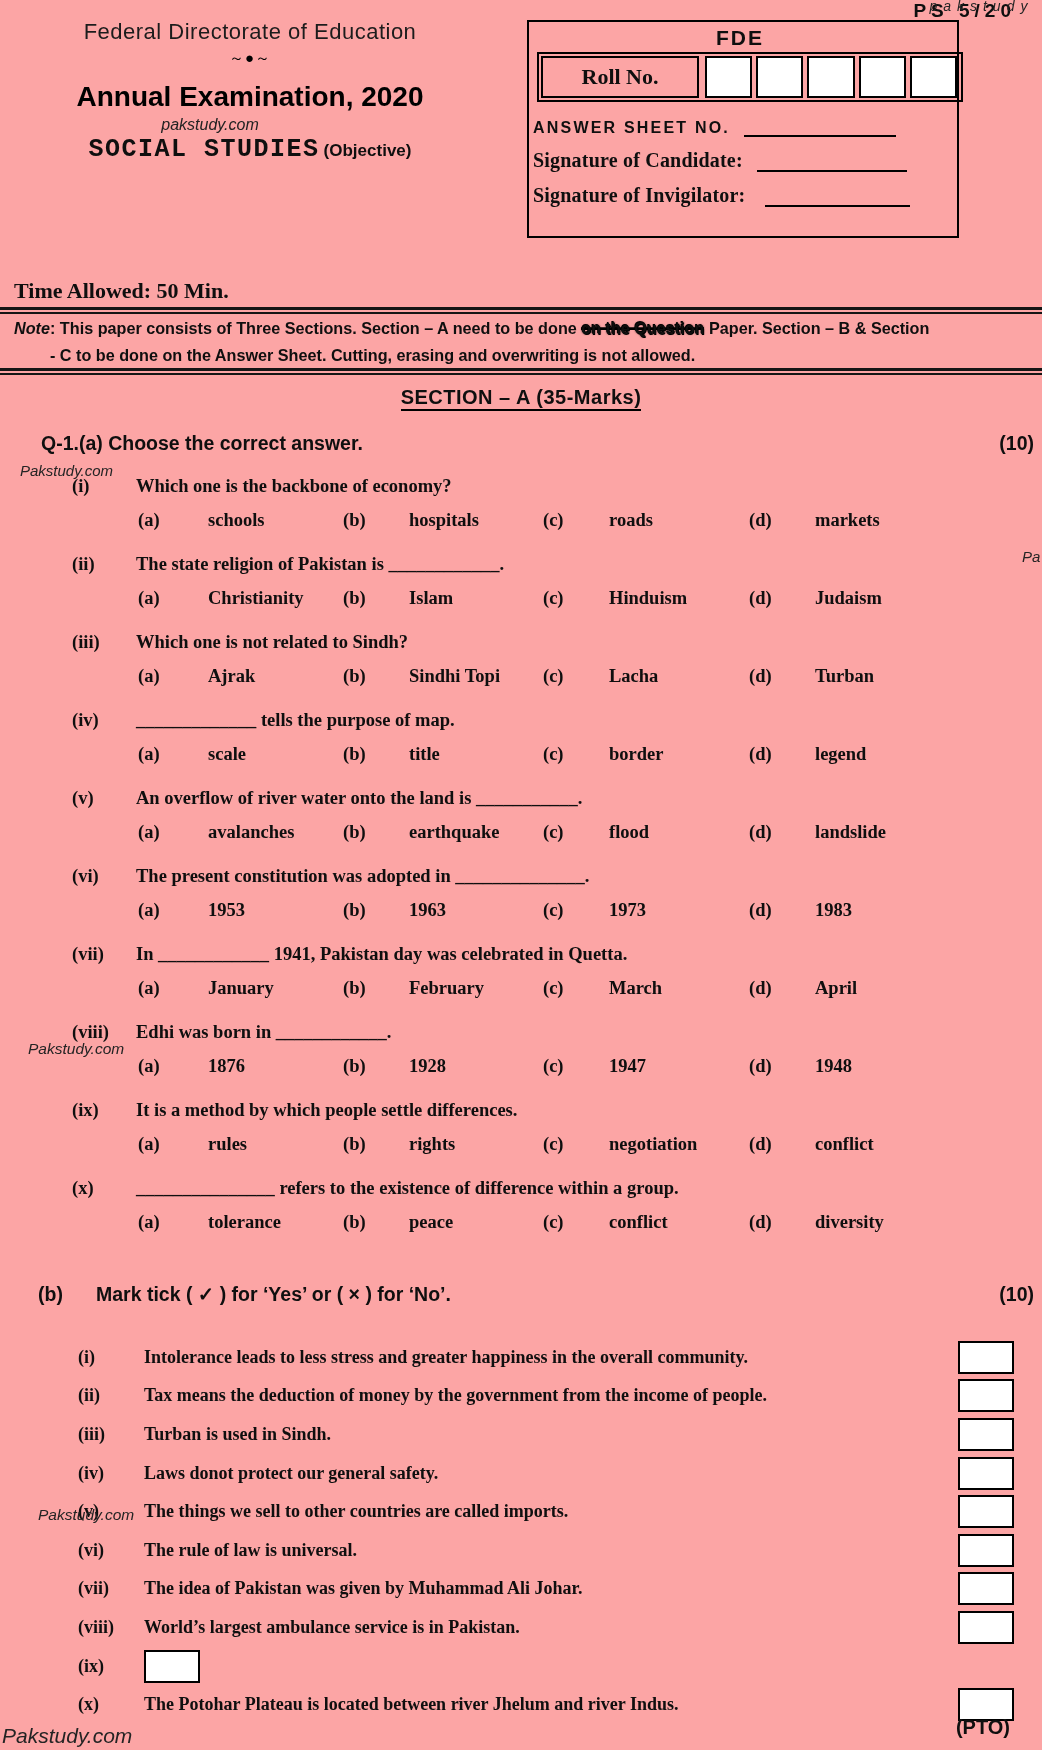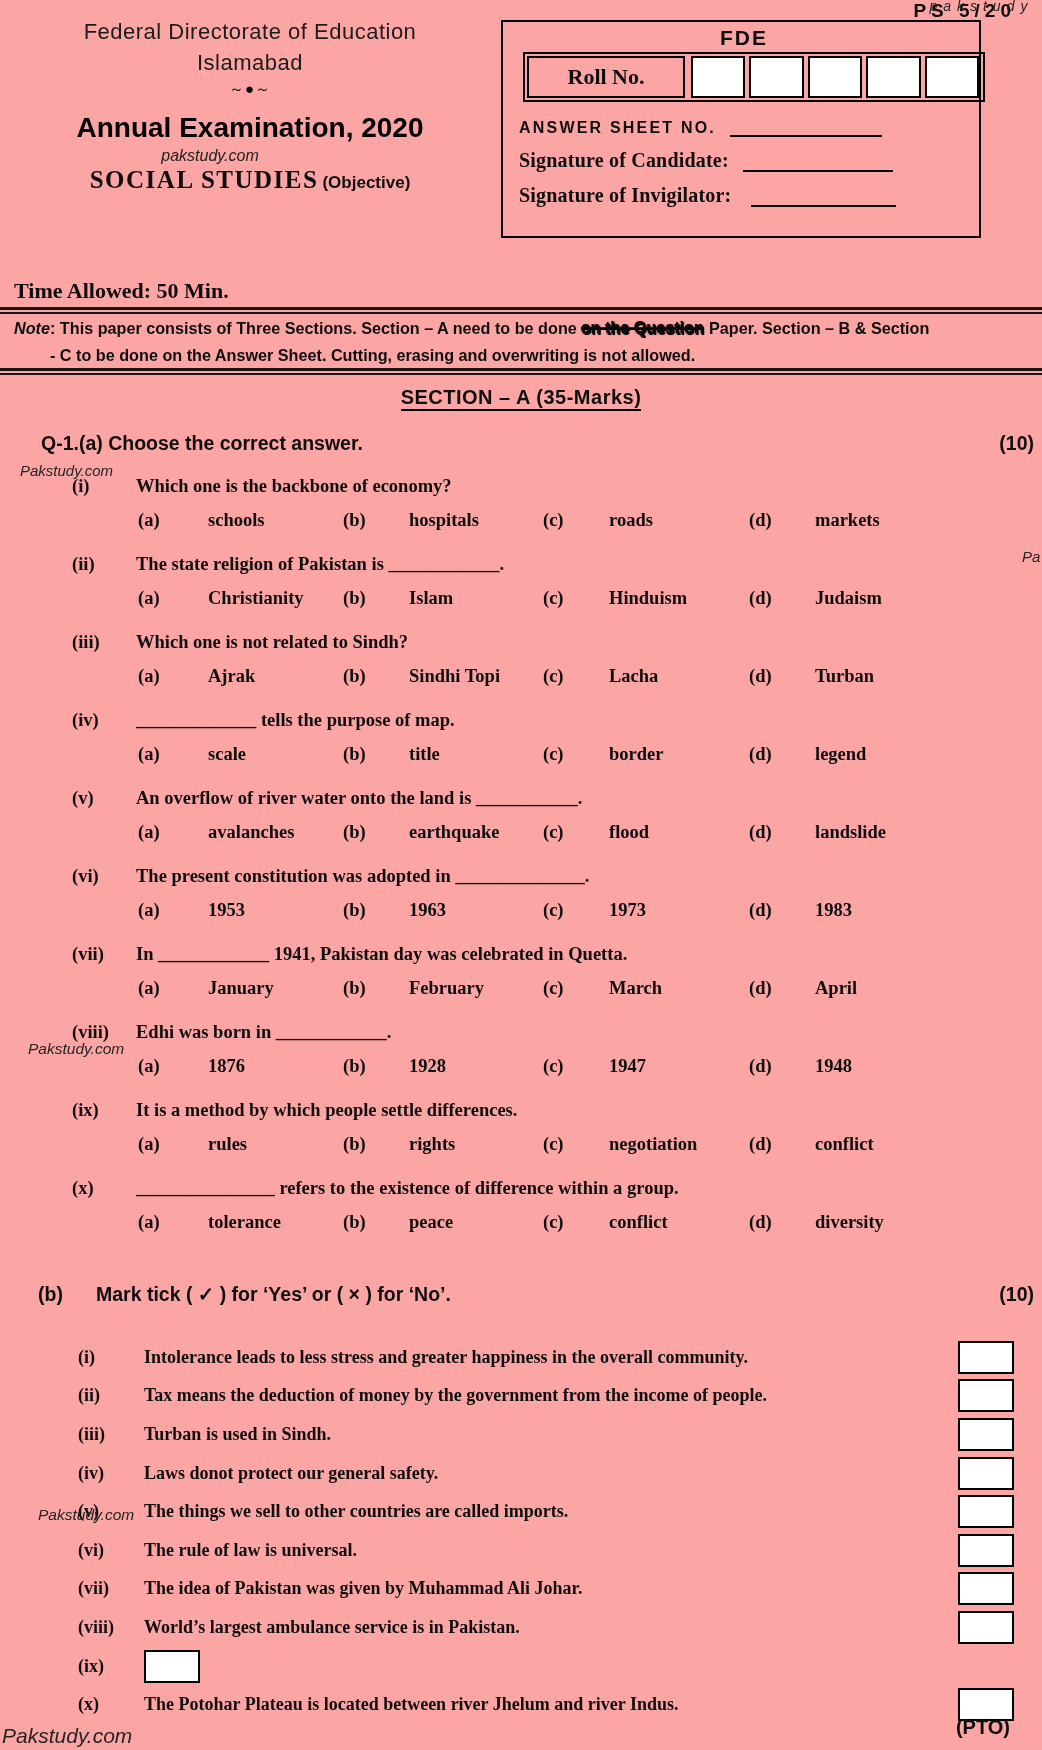--- a/index.html
+++ b/index.html
@@ -6,30 +6,30 @@
   body { margin:0; background:#ddd; }
   .page { position:relative; width:1042px; height:1750px; background:#fca5a5; overflow:hidden; color:#0f0f0f; }
 
   
   .head-left { position:absolute; left:26px; top:16px; width:448px; text-align:center; }
   .org { font-family:"Liberation Sans",sans-serif; font-size:22px; line-height:31px; color:#1c1c1c; letter-spacing:.5px; }
   .ornament { font-size:15px; margin-top:2px; letter-spacing:1px; color:#000; }
   .exam-title { font-family:"Liberation Sans",sans-serif; font-weight:bold; font-size:28px; margin-top:13px; color:#000; }
   .wm-title { font-family:"Liberation Sans",sans-serif; font-style:italic; font-size:16px; margin-top:3px; position:relative; left:-40px; color:#222; }
   .subject-line { margin-top:1px; }
-  .subject { font-family:Liberation Serif, serif; font-weight:bold; font-size:25px; letter-spacing:1.5px; }
+  .subject { font-family:Liberation Mono, monospace; font-weight:bold; font-size:25px; letter-spacing:1.5px; }
   .subject-type { font-family:"Liberation Sans",sans-serif; font-weight:bold; font-size:17px; }
 
   
   .corner { position:absolute; top:0; right:26px; }
   .corner-code { font-family:"Liberation Sans",sans-serif; font-weight:bold; font-size:19px; letter-spacing:5px; }
   .corner-wm { position:absolute; left:16px; top:-2px; font-style:italic; font-family:"Liberation Sans",sans-serif; font-size:14px; letter-spacing:6px; color:#111; }
 
   
-  .info-box { position:absolute; left:501px; top:20px; width:480px; height:218px; border:2.5px solid #000; padding:4px 10px 0 16px; }
+  .info-box { position:absolute; left:527px; top:20px; width:432px; height:218px; border:2.5px solid #000; padding:4px 10px 0 4px; }
   .fde { text-align:center; font-family:"Liberation Sans",sans-serif; font-weight:bold; font-size:21px; letter-spacing:2px; }
   .roll-row { display:flex; height:50px; border:2px solid #000; margin:2px -16px 0 4px; padding:2px; }
   .roll-label { width:158px; border:2px solid #000; display:flex; align-items:center; justify-content:center;
                 font-family:"Liberation Serif",serif; font-weight:bold; font-size:22px; margin-right:4px; flex:none; }
   .roll-cell { flex:1; border:2px solid #000; margin:0 2px; background:#fff; }
   .as-row { display:flex; align-items:flex-end; margin-top:17px; font-family:"Liberation Sans",sans-serif; font-weight:bold; font-size:16px; letter-spacing:2.2px; }
   .blank { border-bottom:2.5px solid #000; height:18px; }
   .as-blank { width:152px; margin-left:14px; }
   .sig-row { display:flex; align-items:flex-end; margin-top:12px; font-family:"Liberation Serif",serif; font-weight:bold; font-size:20px; letter-spacing:.2px; }
   .sig-blank { width:150px; margin-left:14px; }
@@ -84,21 +84,20 @@
 
 <div class="page">
 
   <div class="corner">
     <span class="corner-code">PS 5/20</span>
     <span class="corner-wm wm">pakstudy</span>
   </div>
 
   <div class="head-left">
     <div class="org">Federal Directorate of Education</div>
-    <div class="org">Islamabad</div>
     <div class="ornament">～●～</div>
     <div class="exam-title">Annual Examination, 2020</div>
     <div class="wm-title">pakstudy.com</div>
     <div class="subject-line">
       <span class="subject">SOCIAL STUDIES</span>
       <span class="subject-type">(Objective)</span>
     </div>
   </div>
 
   <div class="info-box">

